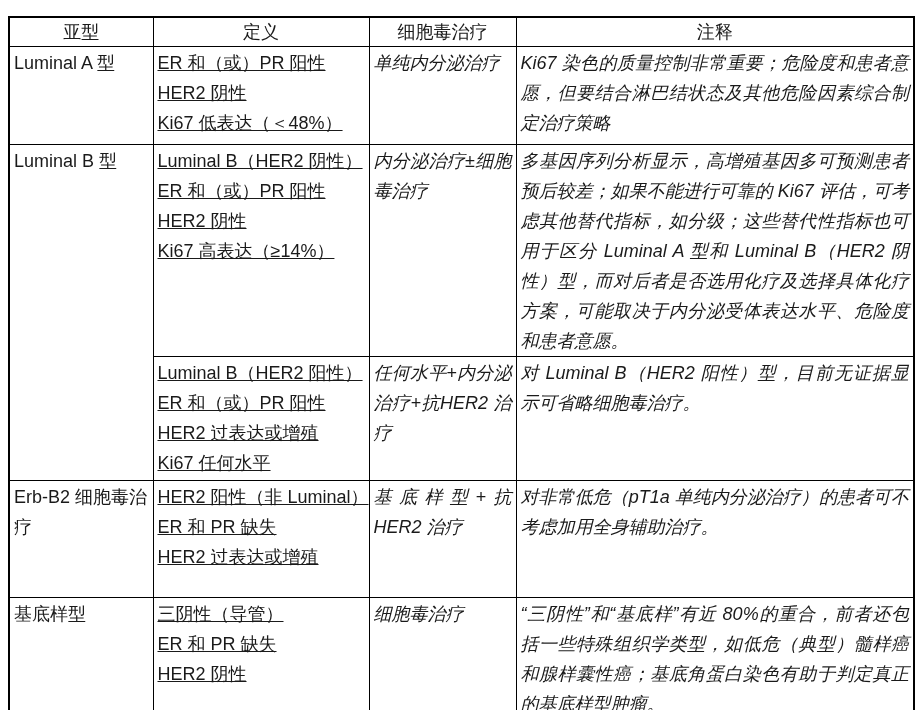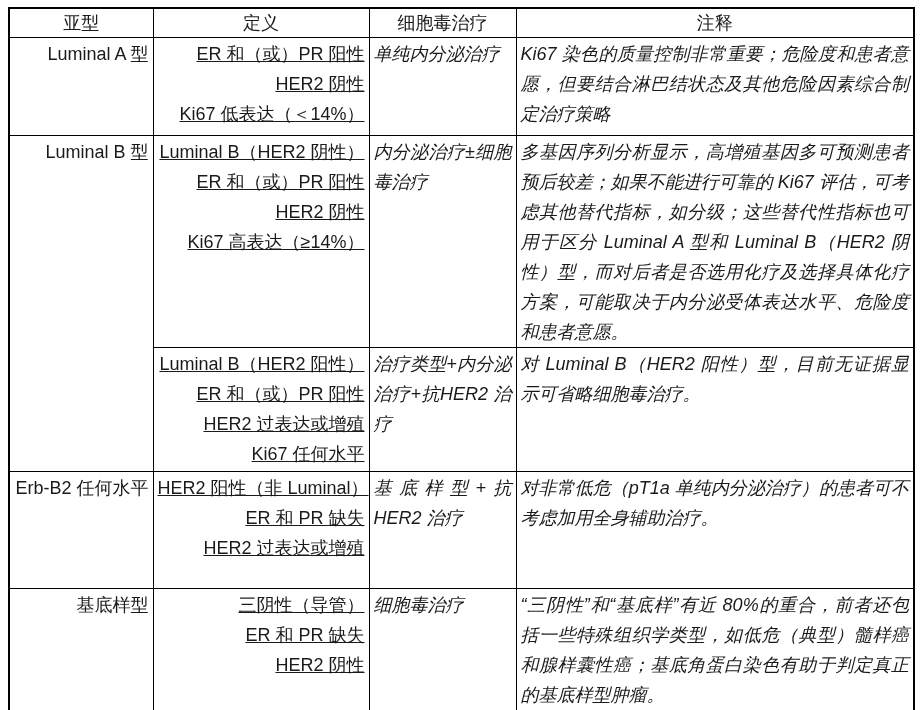--- a/index.html
+++ b/index.html
@@ -7,21 +7,21 @@
     padding: 0;
     background: #ffffff;
     width: 922px;
     height: 710px;
     overflow: hidden;
   }
   .page {
     box-sizing: border-box;
     width: 863px;
     height: 710px;
-    padding: 7px 0 0 8px;
+    padding: 16px 0 0 8px;
     font-family: "Liberation Sans", "DejaVu Sans", sans-serif;
     color: #1a1a1a;
   }
   table.subtype-table {
     border-collapse: collapse;
     table-layout: fixed;
     width: 905px;
     border: 2px solid #000000;
     font-size: 18px;
     color: #1a1a1a;
@@ -36,21 +36,21 @@
     font-weight: normal;
     text-align: center;
     vertical-align: middle;
     padding: 0 2px;
     line-height: 22px;
   }
   .subtype-table td {
     vertical-align: top;
     padding: 1px 4px 0 4px;
     line-height: 30px;
-    text-align: right;
+    text-align: left;
   }
   td.cell-treatment,
   td.cell-note {
     text-align: justify;
     text-justify: inter-ideograph;
     font-style: italic;
   }
   .def-line {
     line-height: 30px;
     white-space: nowrap;
@@ -81,21 +81,21 @@
         <th>细胞毒治疗</th>
         <th>注释</th>
       </tr>
     </thead>
     <tbody>
       <tr class="row-0">
         <td class="cell-subtype">Luminal A 型</td>
         <td class="cell-definition">
           <div class="def-line">ER 和（或）PR 阳性</div>
           <div class="def-line">HER2 阴性</div>
-          <div class="def-line">Ki67 低表达（＜14%）</div>
+          <div class="def-line">Ki67 低表达（＜48%）</div>
         </td>
         <td class="cell-treatment">单纯内分泌治疗</td>
         <td class="cell-note">Ki67 染色的质量控制非常重要；危险度和患者意愿，但要结合淋巴结状态及其他危险因素综合制定治疗策略</td>
       </tr>
       <tr class="row-1">
         <td class="cell-subtype" rowspan="2">Luminal B 型</td>
         <td class="cell-definition">
           <div class="def-line">Luminal B（HER2 阴性）</div>
           <div class="def-line">ER 和（或）PR 阳性</div>
           <div class="def-line">HER2 阴性</div>
@@ -104,25 +104,25 @@
         <td class="cell-treatment">内分泌治疗±细胞毒治疗</td>
         <td class="cell-note">多基因序列分析显示，高增殖基因多可预测患者预后较差；如果不能进行可靠的 Ki67 评估，可考虑其他替代指标，如分级；这些替代性指标也可用于区分 Luminal A 型和 Luminal B（HER2 阴性）型，而对后者是否选用化疗及选择具体化疗方案，可能取决于内分泌受体表达水平、危险度和患者意愿。</td>
       </tr>
       <tr class="row-2">
         <td class="cell-definition">
           <div class="def-line">Luminal B（HER2 阳性）</div>
           <div class="def-line">ER 和（或）PR 阳性</div>
           <div class="def-line">HER2 过表达或增殖</div>
           <div class="def-line">Ki67 任何水平</div>
         </td>
-        <td class="cell-treatment">治疗类型+内分泌治疗+抗HER2 治疗</td>
+        <td class="cell-treatment">任何水平+内分泌治疗+抗HER2 治疗</td>
         <td class="cell-note">对 Luminal B（HER2 阳性）型，目前无证据显示可省略细胞毒治疗。</td>
       </tr>
       <tr class="row-3">
-        <td class="cell-subtype">Erb-B2 任何水平</td>
+        <td class="cell-subtype">Erb-B2 细胞毒治疗</td>
         <td class="cell-definition">
           <div class="def-line">HER2 阳性（非 Luminal）</div>
           <div class="def-line">ER 和 PR 缺失</div>
           <div class="def-line">HER2 过表达或增殖</div>
         </td>
         <td class="cell-treatment">基底样型+抗HER2 治疗</td>
         <td class="cell-note">对非常低危（pT1a 单纯内分泌治疗）的患者可不考虑加用全身辅助治疗。</td>
       </tr>
       <tr class="row-4">
         <td class="cell-subtype">基底样型</td>

